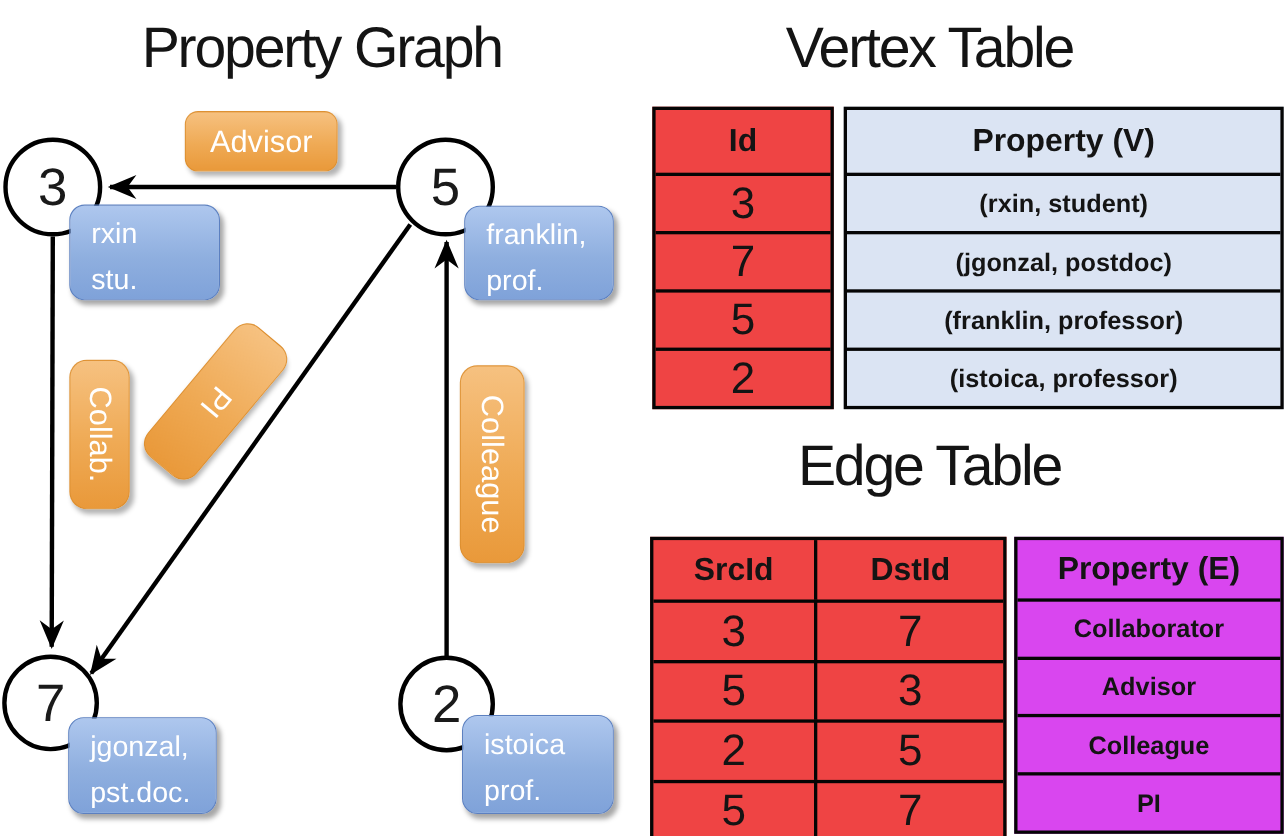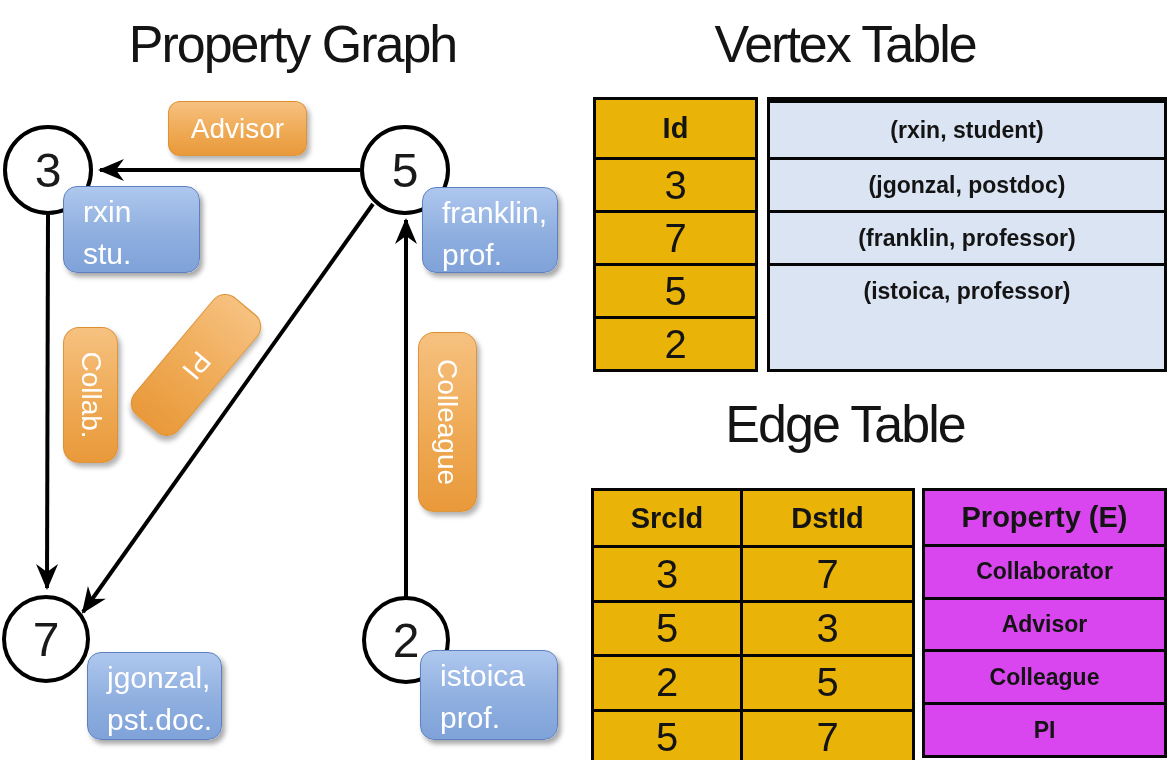--- a/index.html
+++ b/index.html
@@ -16,34 +16,34 @@
   .vertex-circle {
     position:absolute; width:90px; height:90px; box-sizing:border-box;
     border:4px solid #000; border-radius:50%; background:#ffffff;
     display:flex; align-items:center; justify-content:center;
     font-size:48px; color:#1a1a1a;
   }
   .vertex-label {
     position:absolute; box-sizing:border-box; border-radius:14px;
     background:linear-gradient(180deg,#aec7ee 0%, #8fafdf 55%, #7fa2d9 100%);
     border:1px solid #5c80c0; box-shadow:3px 4px 5px rgba(0,0,0,0.35);
-    color:#ffffff; font-size:30px; line-height:42px; padding:4px 16px 0 19px;
+    color:#ffffff; font-size:26px; line-height:42px; padding:4px 16px 0 19px;
   }
   .edge-label {
     position:absolute; box-sizing:border-box; border-radius:12px;
     background:linear-gradient(180deg,#f6c180 0%, #efaa55 55%, #e9993a 100%);
     border:1px solid rgba(217,140,45,0.8); box-shadow:3px 4px 5px rgba(0,0,0,0.3);
     color:#ffffff; font-size:28px; display:flex; align-items:center; justify-content:center;
   }
   .edge-label.vertical { border-radius:16px; }
   .rot90 { transform:rotate(90deg); white-space:nowrap; }
   
   .grid-table {
     position:absolute; box-sizing:border-box; border:3px solid #050505;
-    display:grid; background:#eab308;
+    display:grid; background:#ef4444;
   }
   .grid-table .cell {
     display:flex; align-items:center; justify-content:center;
     box-sizing:border-box; white-space:nowrap; color:#141414;
   }
   .cell.bt { border-top:3px solid #050505; }
   .cell.bl { border-left:3px solid #050505; }
   .cell.th { font-weight:700; font-size:29px; }
   .cell.num { font-size:40px; }
   .cell.prop { font-size:23px;font-weight:bold; }
@@ -98,38 +98,39 @@
   </div>
 
   <div class="vertex-label" style="left:63px; top:186px; width:137px; height:87px;">
     <div>rxin</div>
     <div>stu.</div>
   </div>
   <div class="vertex-label" style="left:422px; top:187px; width:136px; height:86px;">
     <div>franklin,</div>
     <div>prof.</div>
   </div>
-  <div class="vertex-label" style="left:62px; top:652px; width:135px; height:88px;margin-left:25px;">
+  <div class="vertex-label" style="left:62px; top:652px; width:135px; height:88px;">
     <div>jgonzal,</div>
     <div>pst.doc.</div>
   </div>
   <div class="vertex-label" style="left:420px; top:650px; width:138px; height:90px;">
     <div>istoica</div>
     <div>prof.</div>
   </div>
 
   <div class="grid-table" style="left:593px; top:97px; width:165px; height:275px; grid-template-rows:57px 53px 53px 53px 53px;">
     <div class="cell th">Id</div>
     <div class="cell num bt">3</div>
     <div class="cell num bt">7</div>
     <div class="cell num bt">5</div>
     <div class="cell num bt">2</div>
   </div>
 
   <div class="grid-table fill-blue" style="left:767px; top:97px; width:400px; height:275px; grid-template-rows:57px 53px 53px 53px 53px;">
+    <div class="cell th">Property (V)</div>
     <div class="cell prop bt">(rxin, student)</div>
     <div class="cell prop bt">(jgonzal, postdoc)</div>
     <div class="cell prop bt">(franklin, professor)</div>
     <div class="cell prop bt">(istoica, professor)</div>
   </div>
 
   <div class="grid-table" style="left:591px; top:488px; width:324px; height:278px; grid-template-columns:146px 1fr; grid-template-rows:repeat(5,1fr);">
     <div class="cell th">SrcId</div>
     <div class="cell th bl">DstId</div>
     <div class="cell num bt">3</div>

